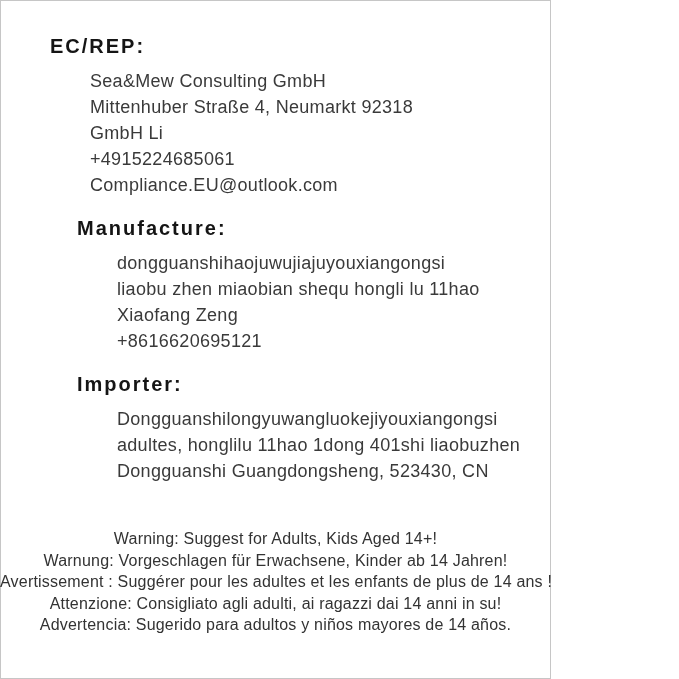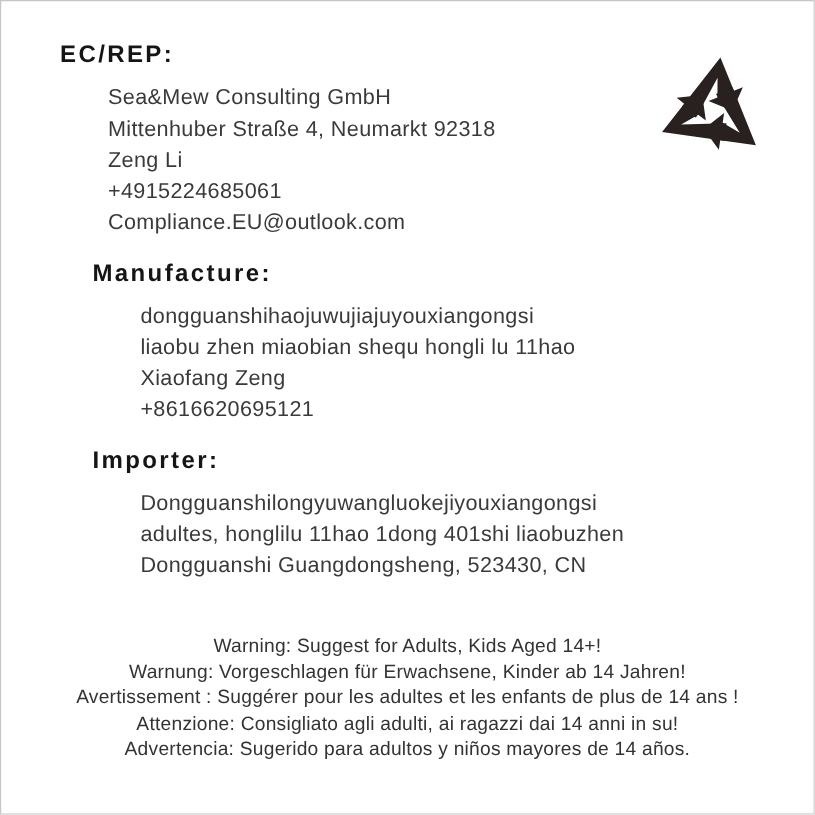--- a/index.html
+++ b/index.html
@@ -1,18 +1,18 @@
 <!DOCTYPE html>
 <html><head>
 <meta charset="utf-8">
 <style>
   html, body { margin: 0; padding: 0; background: #ffffff; }
   .page {
     position: relative;
-    width: 679px;
+    width: 551px;
     height: 679px;
     background: #ffffff;
     box-sizing: border-box;
     box-shadow: inset 0 0 0 1px #c6c6c6;
     font-family: "Liberation Sans", "DejaVu Sans", sans-serif;
     overflow: hidden;
   }
   .content { padding-top: 34px; }
   .section { }
   .section-heading {
@@ -58,21 +58,21 @@
 
 <div class="page">
 
   <div class="content">
 
     <div class="section sec-ecrep">
       <div class="section-heading">EC/REP:</div>
       <div class="section-lines">
         <div class="addr-line">Sea&amp;Mew Consulting GmbH</div>
         <div class="addr-line">Mittenhuber Straße 4, Neumarkt 92318</div>
-        <div class="addr-line">Zeng Li</div>
+        <div class="addr-line">GmbH Li</div>
         <div class="addr-line">+4915224685061</div>
         <div class="addr-line">Compliance.EU@outlook.com</div>
       </div>
     </div>
 
     <div class="section sec-manufacture">
       <div class="section-heading">Manufacture:</div>
       <div class="section-lines">
         <div class="addr-line">dongguanshihaojuwujiajuyouxiangongsi</div>
         <div class="addr-line">liaobu zhen miaobian shequ hongli lu 11hao</div>

